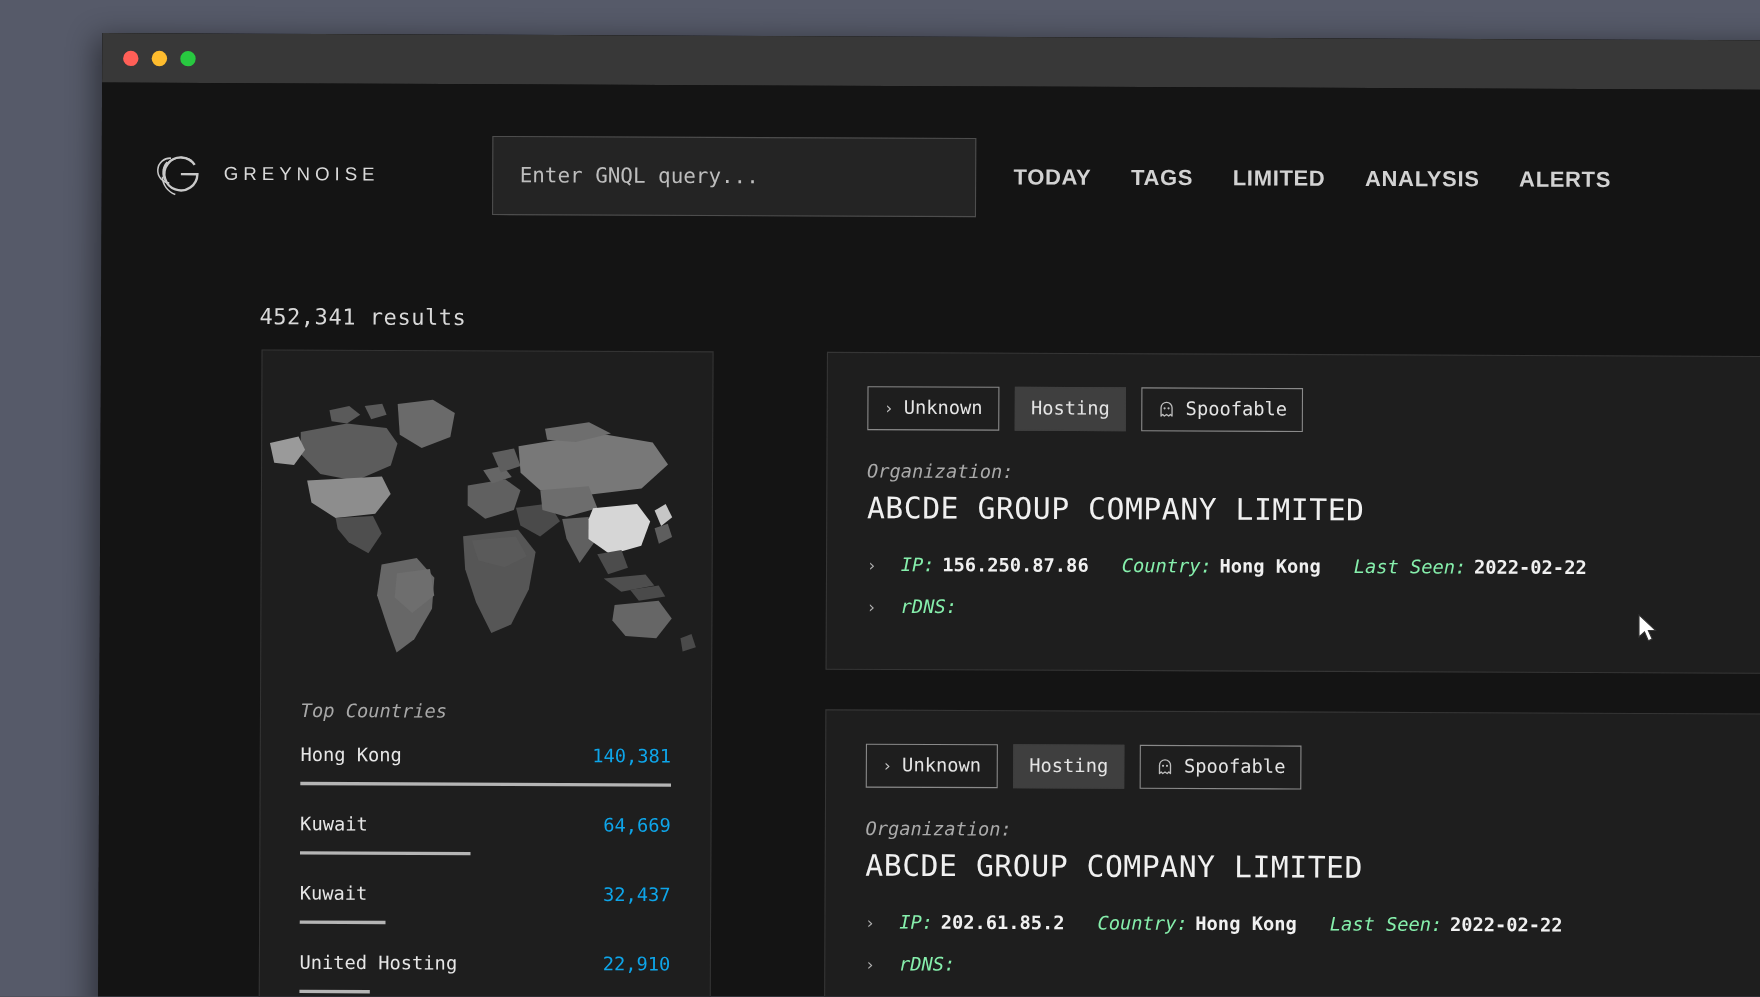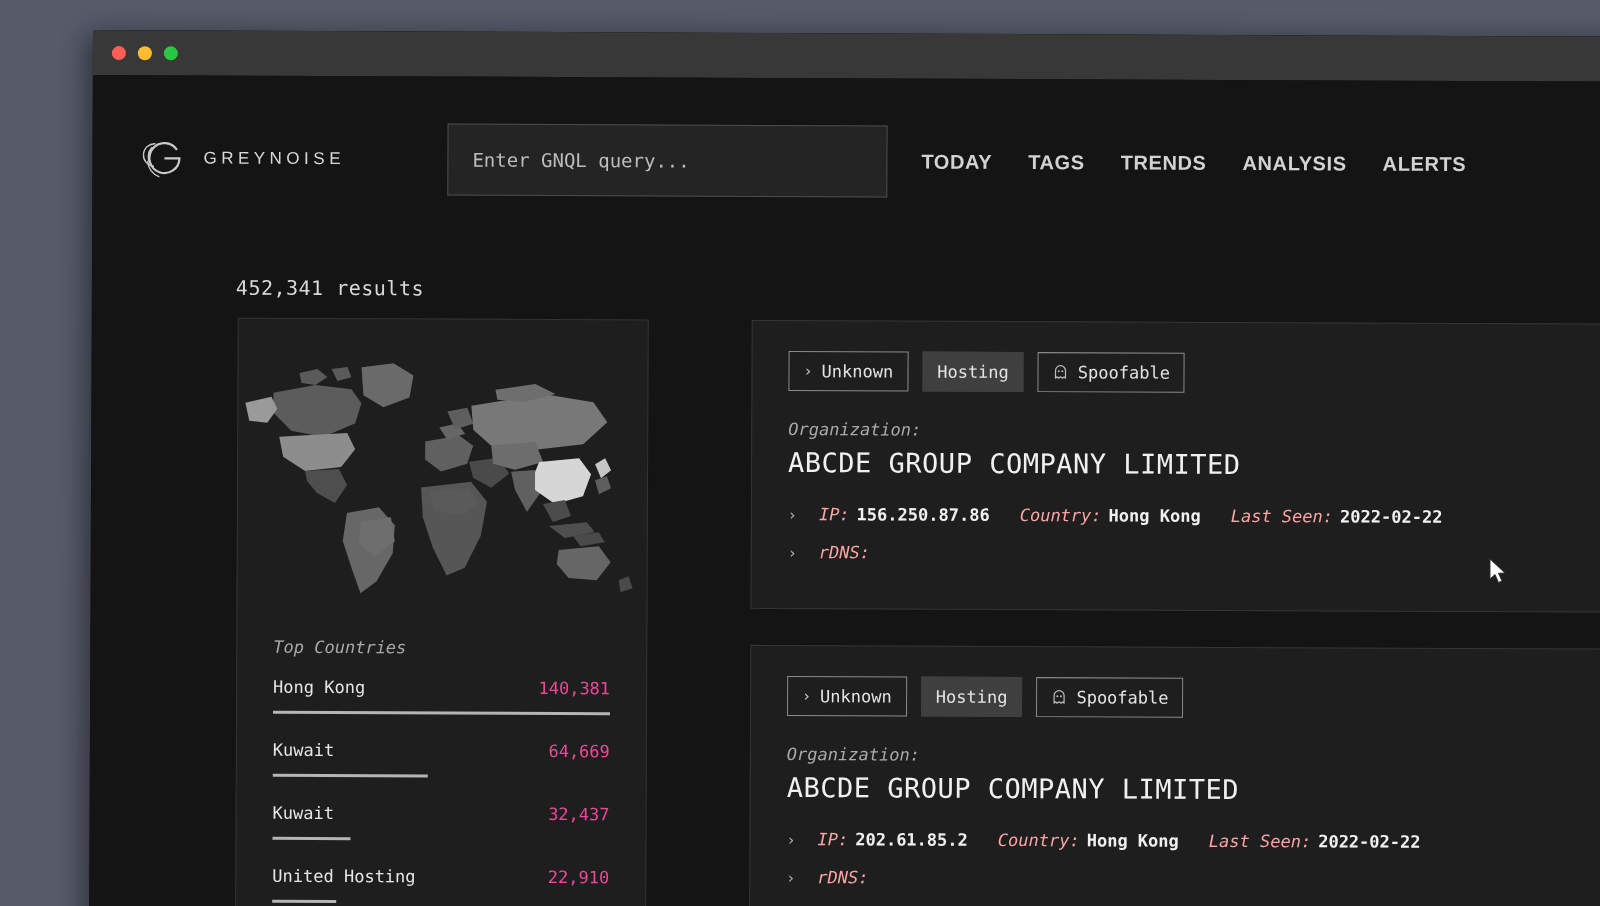--- a/index.html
+++ b/index.html
@@ -161,21 +161,21 @@
     margin-bottom: 20px;
   }
   .country-row { margin-bottom: 26px; }
   .country-line {
     display: flex;
     justify-content: space-between;
     align-items: baseline;
     font-family: "DejaVu Sans Mono", monospace;
   }
   .country-name { color: #e6e6e6; font-size: 17px; }
-  .country-value { color: #ec4899; font-size: 17px; text-align: right; }
+  .country-value { color: #0ea5e9; font-size: 17px; text-align: right; }
   .country-bar {
     height: 3px;
     background: #b5b5b5;
     margin-top: 14px;
   }
 
   
   #cards {
     margin-left: 103px;
     flex: 1;
@@ -223,21 +223,21 @@
 
   .detail-row {
     display: flex;
     align-items: baseline;
     font-family: "DejaVu Sans Mono", monospace;
     font-size: 17px;
     margin-bottom: 18px;
     white-space: nowrap;
   }
   .detail-row .chev { color: #b0b0b0; margin-right: 22px; font-size: 15px; }
-  .dlabel { color: #fca5a5; font-style: italic; margin-right: 7px; }
+  .dlabel { color: #86efac; font-style: italic; margin-right: 7px; }
   .dvalue { color: #f0f0f0; font-weight: bold; margin-right: 30px; text-align: right; }
 
   
   #cursor {
     position: absolute;
     left: 1489px;
     top: 558px;
     width: 20px;
     height: 28px;
     pointer-events: none;
@@ -275,21 +275,21 @@
           <span id="logo-word">GREYNOISE</span>
         </div>
 
         <div id="search-box">
           <input id="search-input" type="text" placeholder="Enter GNQL query..." style="">
         </div>
 
         <div id="nav">
           <div class="nav-item">TODAY</div>
           <div class="nav-item">TAGS</div>
-          <div class="nav-item">TRENDS</div>
+          <div class="nav-item">LIMITED</div>
           <div class="nav-item">ANALYSIS</div>
           <div class="nav-item">ALERTS</div>
         </div>
       </div>
 
       <div id="results-count">452,341 results</div>
 
       <div id="content">
 
         <div id="left-panel">

